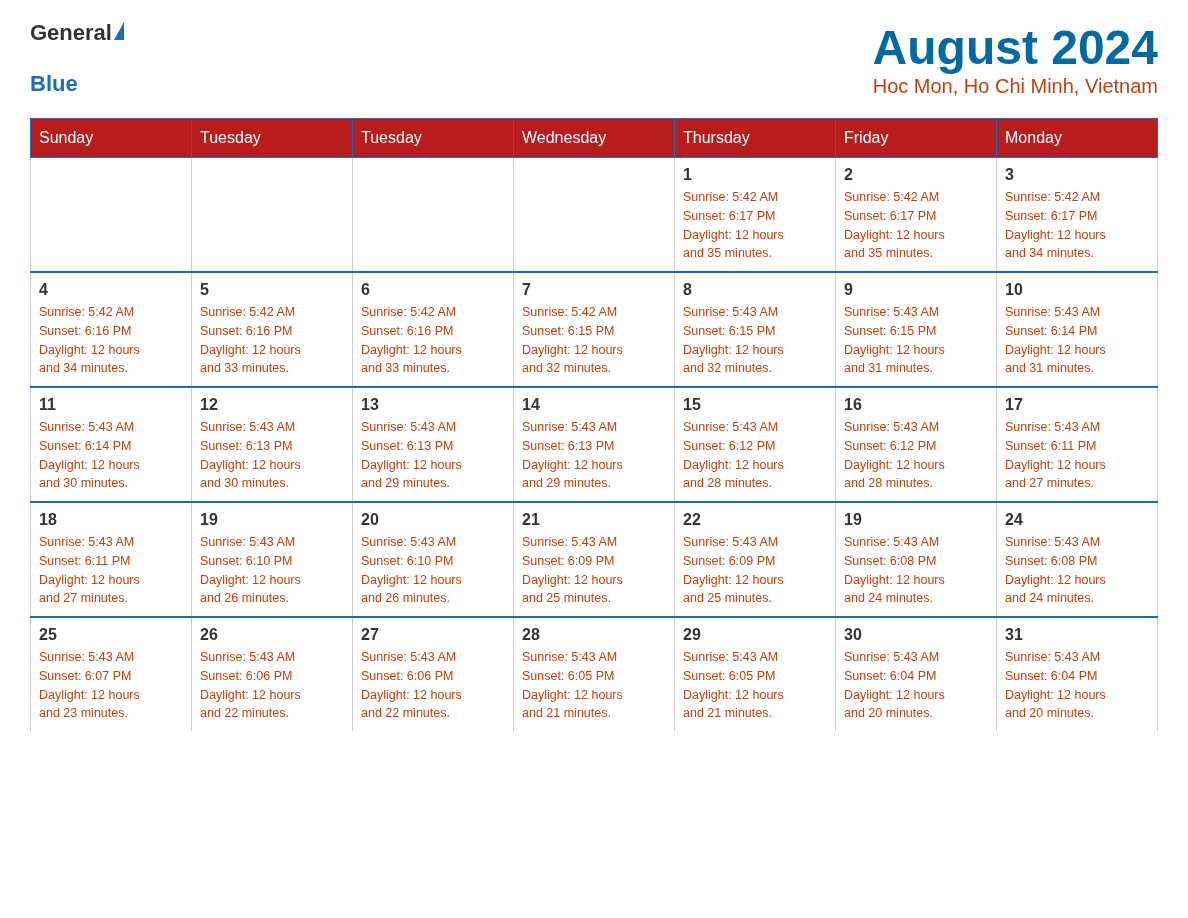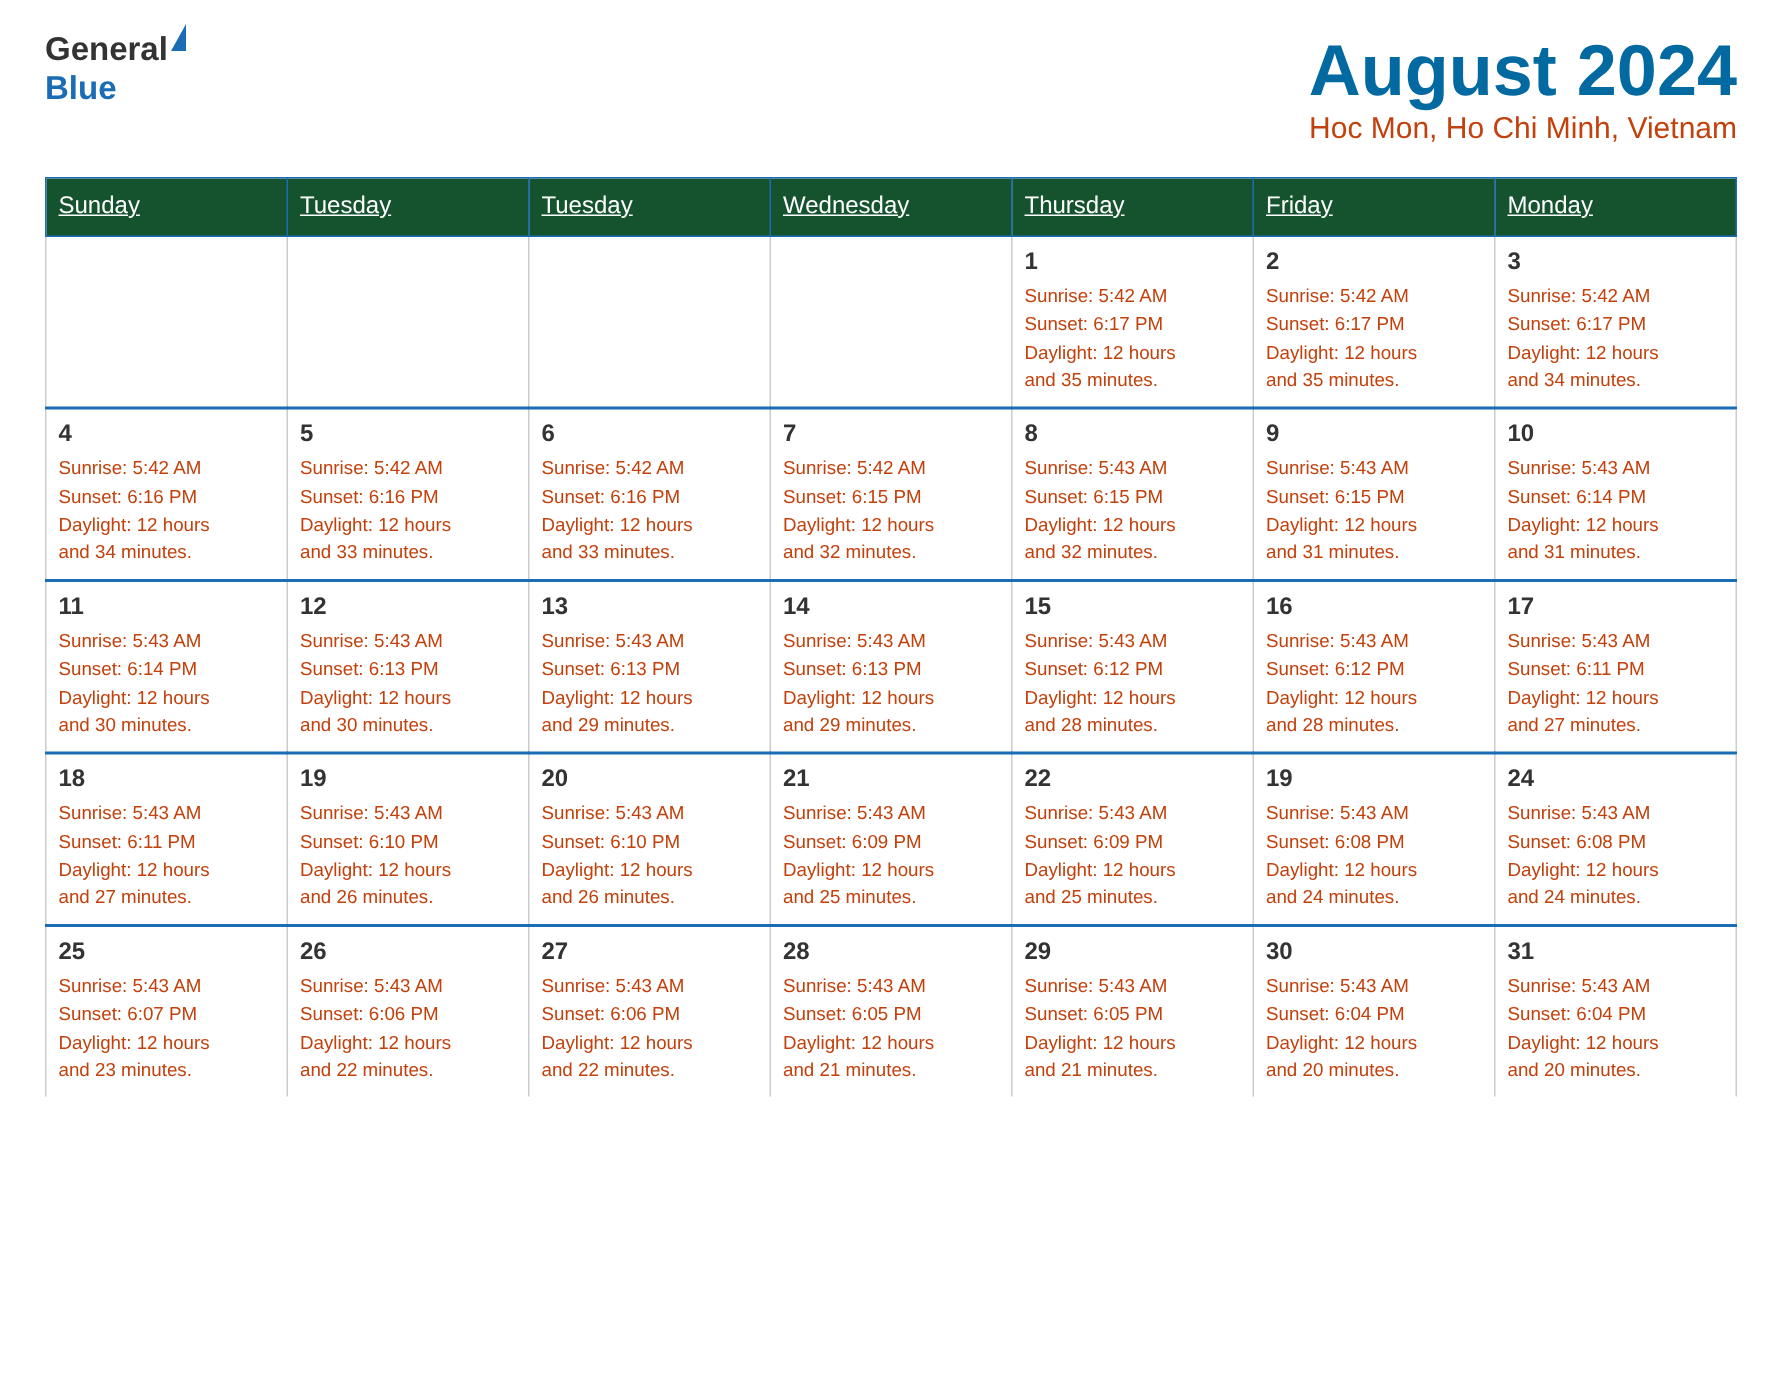--- a/index.html
+++ b/index.html
@@ -22,20 +22,21 @@
     }
     .logo-text-general {
       font-size: 22px;
       font-weight: bold;
       color: #333;
     }
     .logo-text-blue {
       font-size: 22px;
       font-weight: bold;
       color: #1a6cb5;
+      margin-top: 25px;
     }
     .logo-triangle {
       width: 0;
       height: 0;
       border-left: 10px solid transparent;
       border-bottom: 18px solid #1a6cb5;
       margin-left: 2px;
       margin-top: -4px;
     }
     .title-block {
@@ -48,23 +49,22 @@
     }
     .location {
       font-size: 20px;
       color: #c2410c;
     }
     table {
       width: 100%;
       border-collapse: collapse;
     }
     thead tr {
-      background-color: #14532d;
+      background-color: #b91c1c;
       color: #fff;
-      text-decoration: underline;
     }
     thead th {
       padding: 10px 8px;
       text-align: left;
       font-size: 16px;
       font-weight: normal;
       border: 1px solid #1a6cb5;
     }
     tbody tr {
       border-bottom: 2px solid #1a6cb5;
@@ -96,21 +96,21 @@
     .empty-cell {
       background: #fff;
     }
   </style>
 </head>
 <body>
 
 <div class="header">
   <div class="logo">
     <div style="display:flex;flex-direction:column;align-items:flex-start;">
-      <div style="display:flex;">
+      <div style="display:flex;align-items:center;">
         <span class="logo-text-general">General</span>
         <div class="logo-triangle"></div>
       </div>
       <span class="logo-text-blue">Blue</span>
     </div>
   </div>
   <div class="title-block">
     <div class="month-year">August 2024</div>
     <div class="location">Hoc Mon, Ho Chi Minh, Vietnam</div>
   </div>

